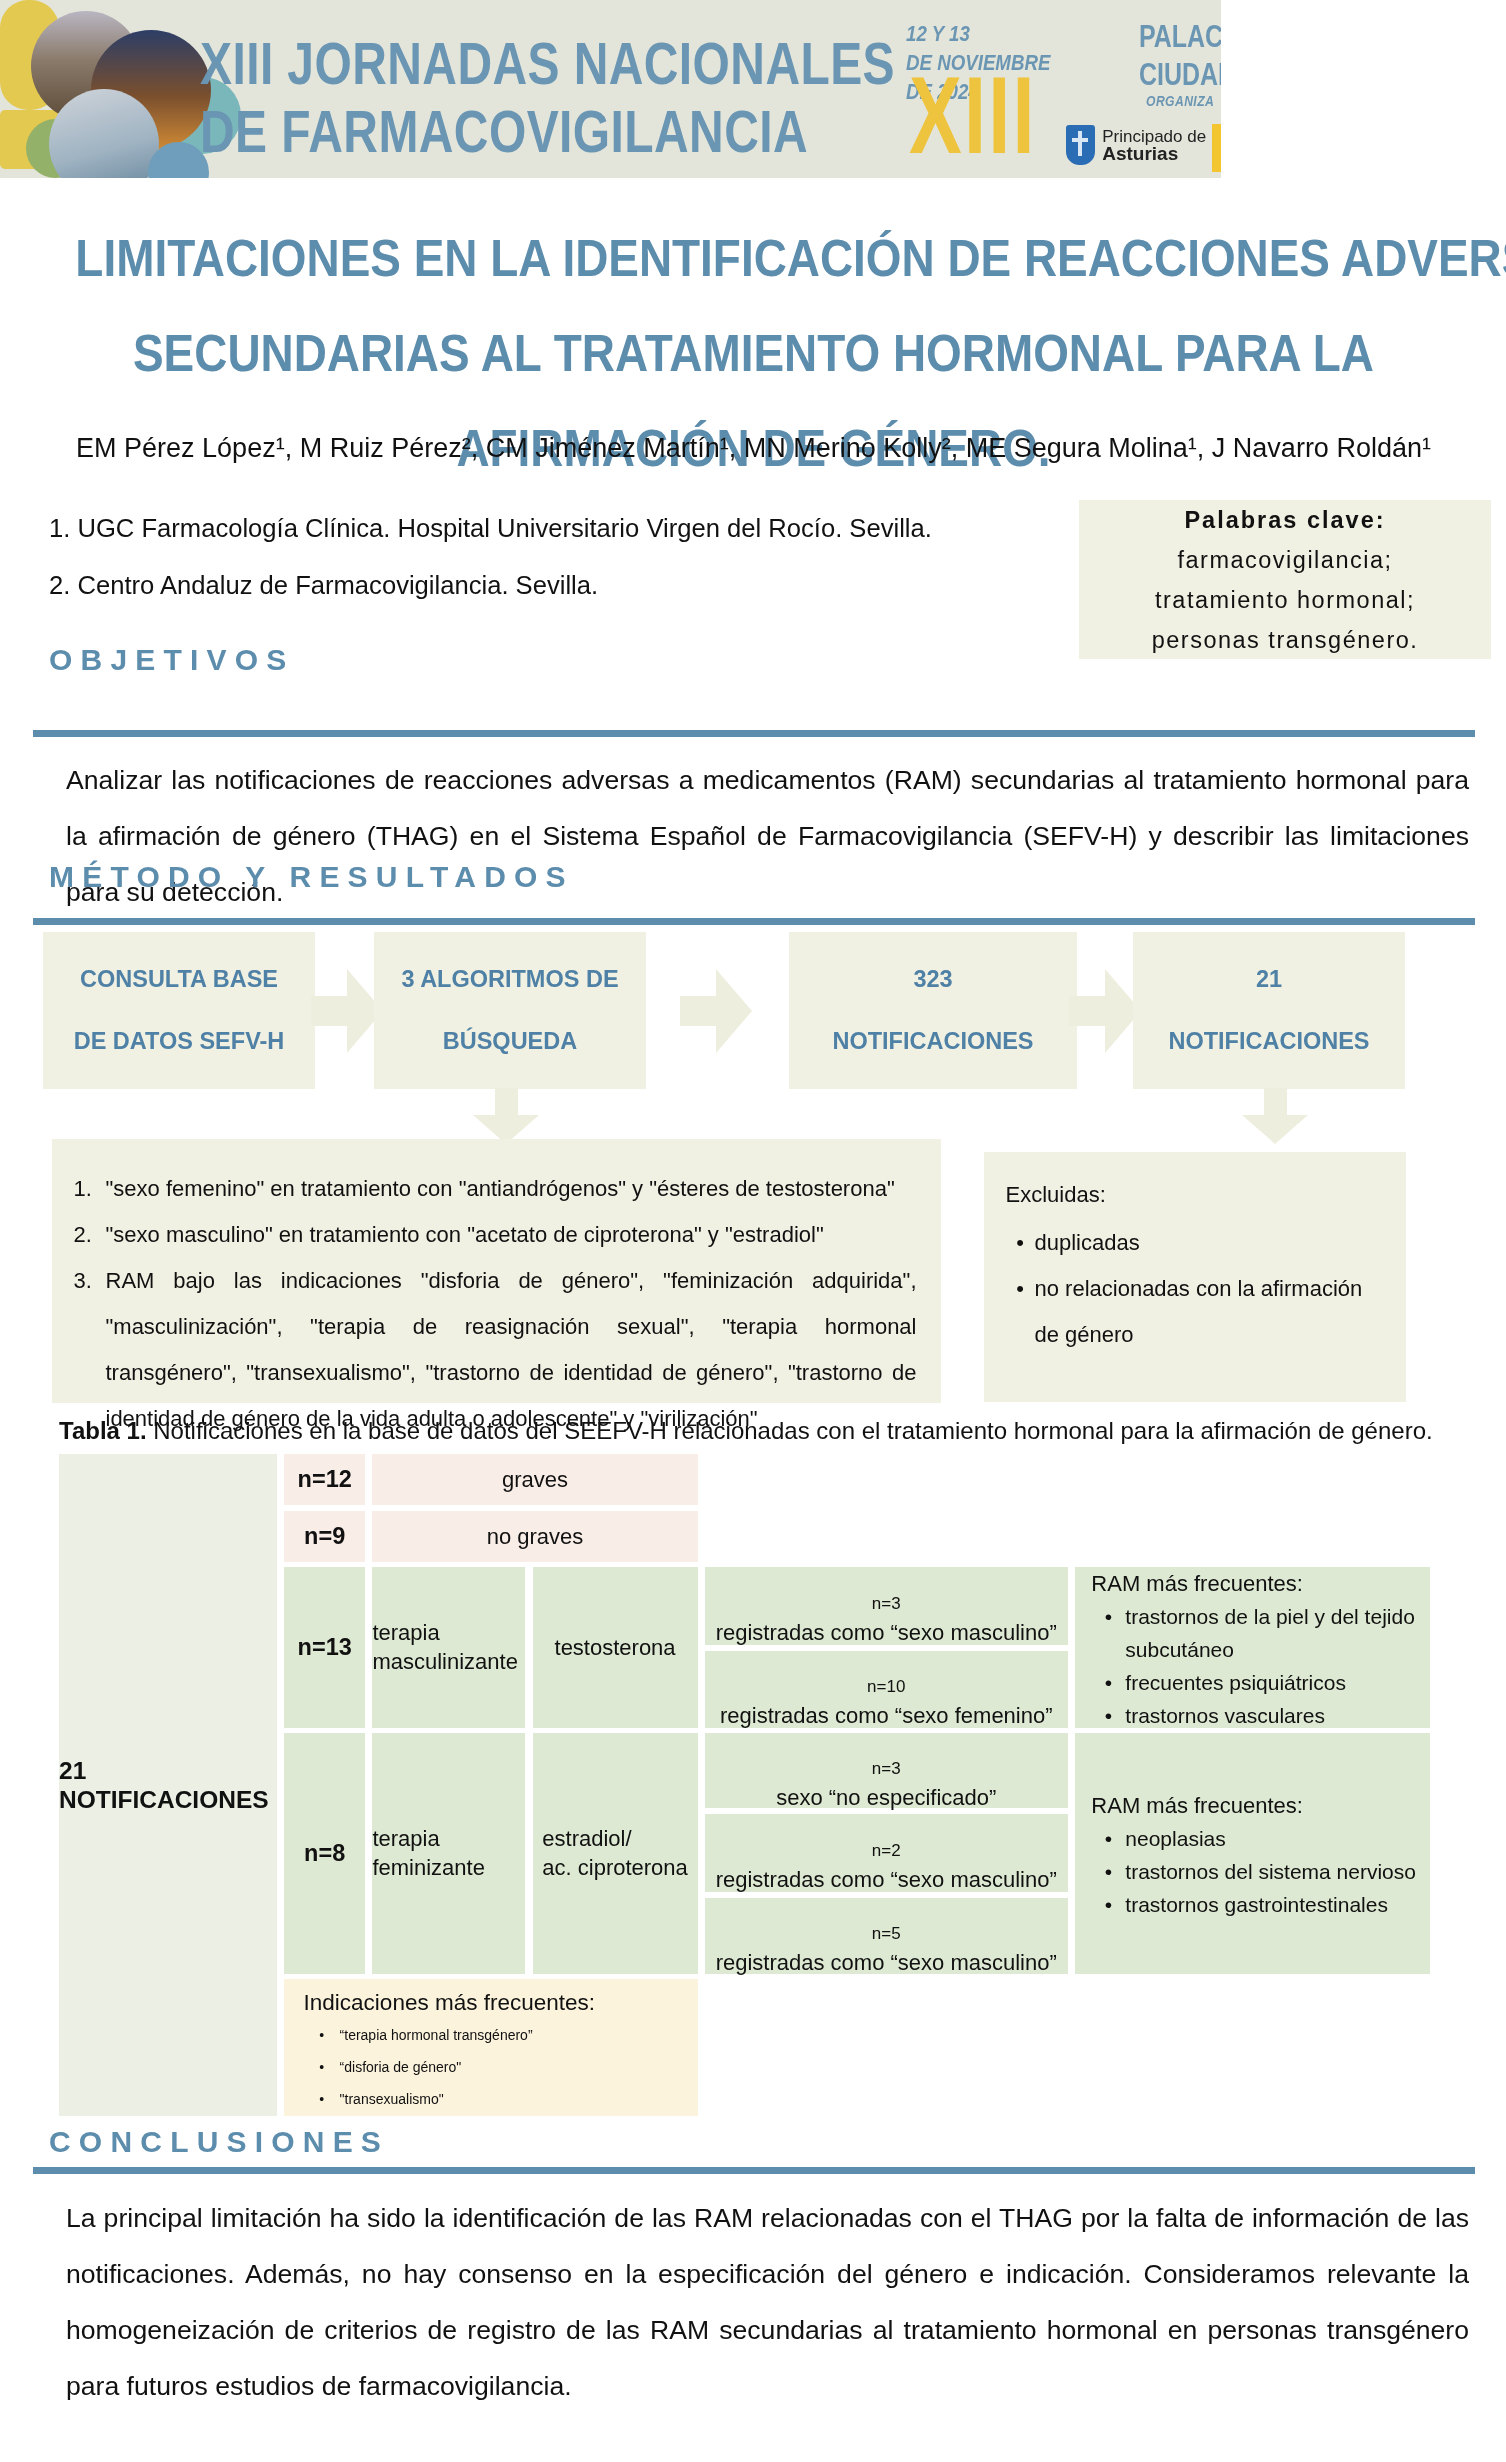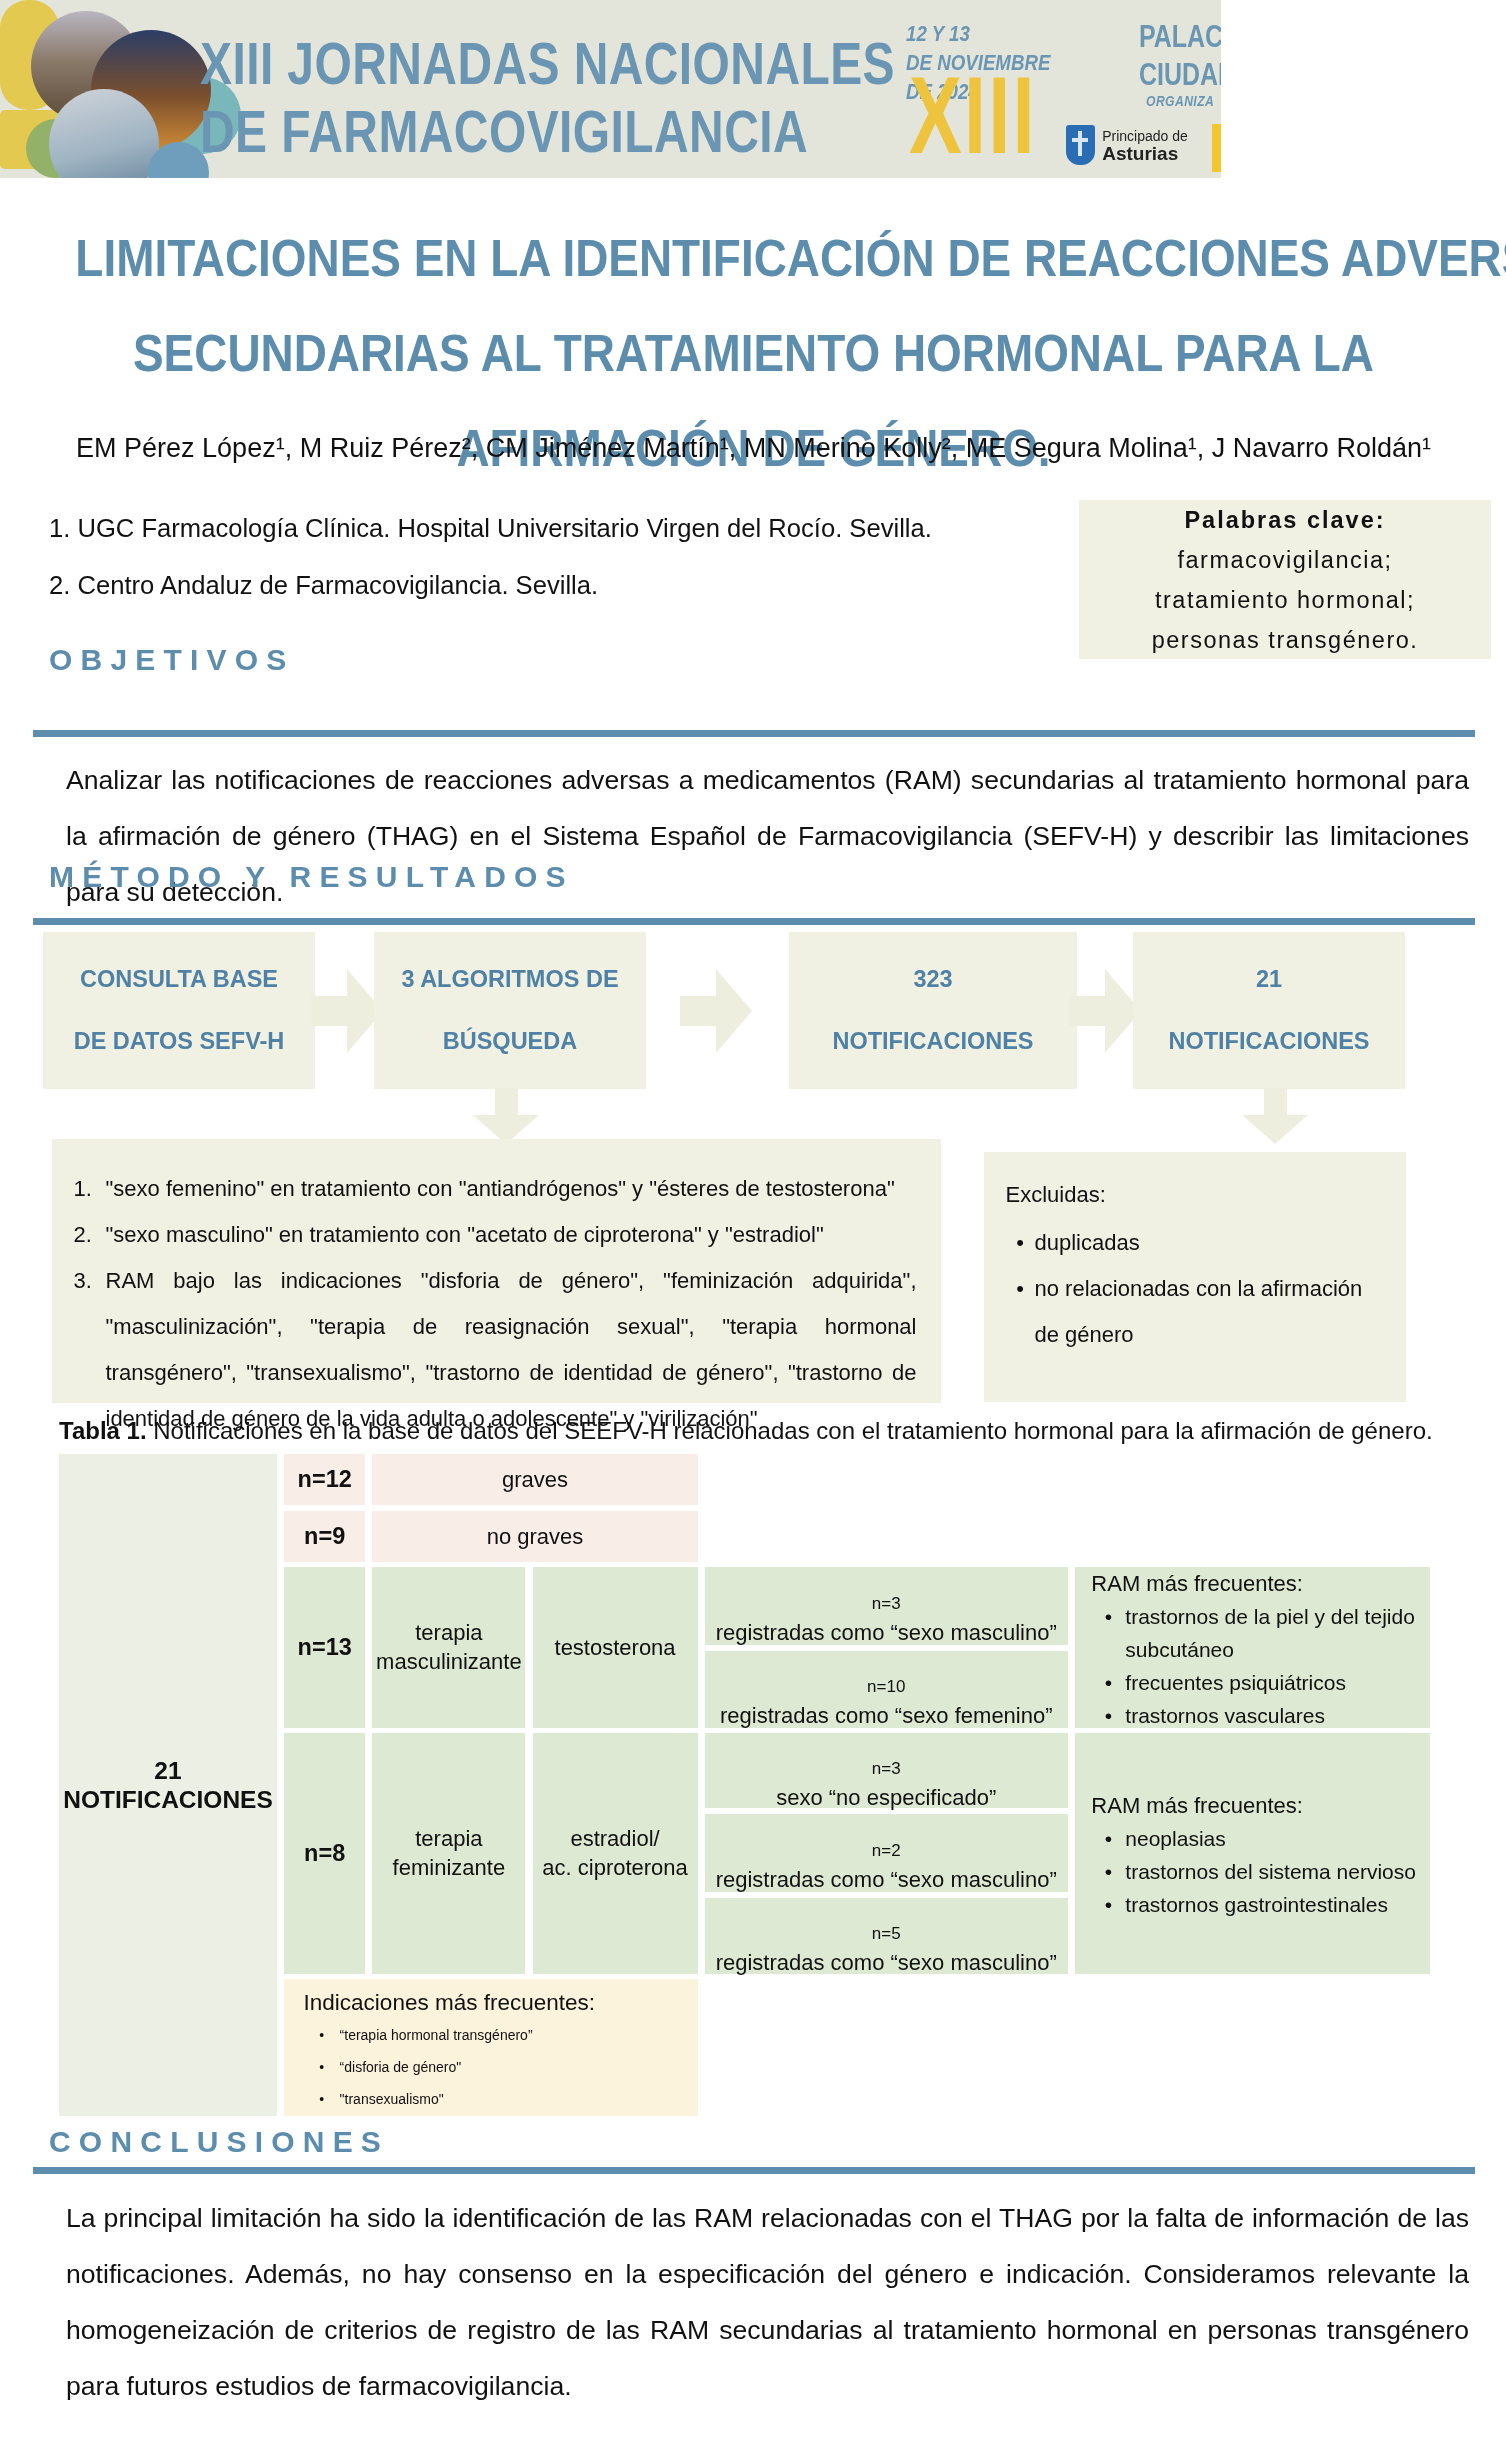--- a/index.html
+++ b/index.html
@@ -31,21 +31,21 @@
            white-space:nowrap; transform:scaleX(0.72); transform-origin:left top; letter-spacing:3.1px; }
   .venue { position:absolute; left:1139px; top:17.4px; color:#6b96b3; font-weight:bold; font-size:32px; line-height:38px;
            white-space:nowrap; transform:scaleX(0.78); transform-origin:left top; }
   .organiza { position:absolute; left:1146px; top:93px; color:#6b96b3; font-weight:bold; font-style:italic;
               font-size:14.3px; letter-spacing:0.5px; transform:scaleX(0.85); transform-origin:left top; }
   .asturias { position:absolute; left:1066px; top:125px; display:flex; align-items:center; gap:7.2px; }
   .shield { width:29px; height:40px; background:#2a6db5; border-radius:3.1px 3.1px 13.3px 13.3px; position:relative; }
   .shield:before { content:""; position:absolute; left:12.3px; top:6.1px; width:4.1px; height:24.5px; background:#d9e6f4; }
   .shield:after { content:""; position:absolute; left:6.1px; top:13.3px; width:16.4px; height:4.1px; background:#d9e6f4; }
   .asturias-text { color:#222; line-height:17.4px; }
-  .asturias-l1 { font-size:14px; }
+  .asturias-l1 { font-size:17px; }
   .asturias-l2 { font-size:19px; font-weight:bold; }
   .aemps { position:absolute; left:1212px; top:124px; width:111px; height:48px; display:flex; }
   .aemps-gov { width:47px; height:48px; background:#f3c52f; position:relative; }
   .aemps-gov:before { content:""; position:absolute; left:12.3px; top:7.2px; width:22.5px; height:29px; background:#a02424; border-radius:3.1px; }
   .aemps-right { flex:1; background:#ffffff; position:relative; }
   .aemps-right:before { content:""; position:absolute; left:5.1px; top:8.2px; width:17.4px; height:17.4px; background:#c01d4e; border-radius:50% 50% 0 0; }
   .aemps-right:after { content:""; position:absolute; left:26.6px; top:8.2px; width:33px; height:3.1px; background:#9a9a9a;
                        box-shadow:0 7.2px 0 #9a9a9a, 0 14.3px 0 #9a9a9a, 0 21.5px 0 #9a9a9a; }
   .fv-logo { position:absolute; left:1333px; top:121px; width:61px; height:55px; background:#1d3e9e; border-radius:3.1px;
              display:flex; align-items:center; justify-content:center; position:absolute; }
@@ -101,21 +101,21 @@
   .blist li { list-style:none; display:flex; }
   .blist li:before { content:"\2022"; flex:0 0 29px; text-align:center; }
   .blist .btxt { flex:1; }
   
   .caption { position:absolute; top:1417px; left:59px; width:1411px; font-size:24px; }
   .caption b { font-weight:bold; }
   .tbl { position:absolute; top:1454px; left:59px; display:grid;
          grid-template-columns:218px 81px 153px 165px 363px 355px;
          grid-template-rows:51px 51px 78px 77px 75px 78px 76px 137px;
          gap:5.6px 7.2px; font-size:22px; }
-  .cell { display:flex; flex-direction:column; align-items:center; justify-content:center; text-align:center; line-height:29px; }
+  .cell { display:flex; flex-direction:column; align-items:center; justify-content:center; text-align:left; line-height:29px; }
   .pink { background:#f8ede7; }
   .green { background:#dde9d2; }
   .gray { background:#ecefe3; }
   .cream { background:#fcf3dd; }
   .nb { font-weight:bold; font-size:23.5px; }
   .c-left { grid-area:1/1/9/2; font-weight:bold; font-size:24.5px; }
   .c-n12 { grid-area:1/2/2/3; } .c-graves { grid-area:1/3/2/5; }
   .c-n9 { grid-area:2/2/3/3; } .c-nograves { grid-area:2/3/3/5; }
   .c-n13 { grid-area:3/2/5/3; } .c-tmasc { grid-area:3/3/5/4; } .c-testo { grid-area:3/4/5/5; }
   .c-regm1 { grid-area:3/5/4/6; } .c-regm2 { grid-area:4/5/5/6; }

